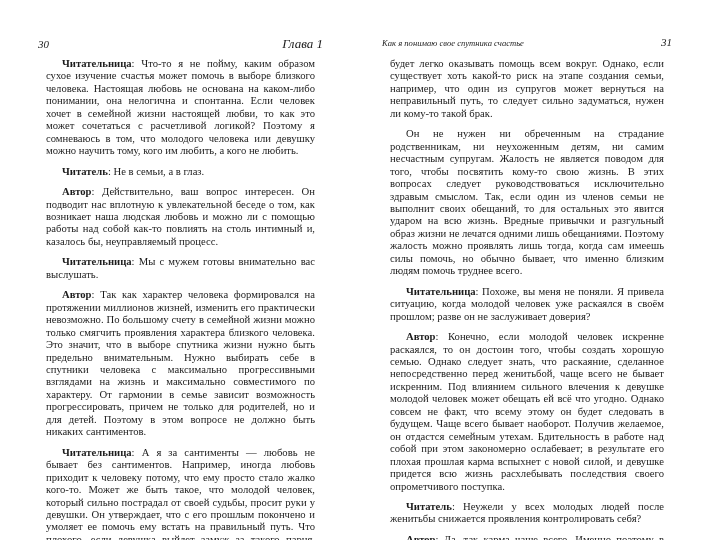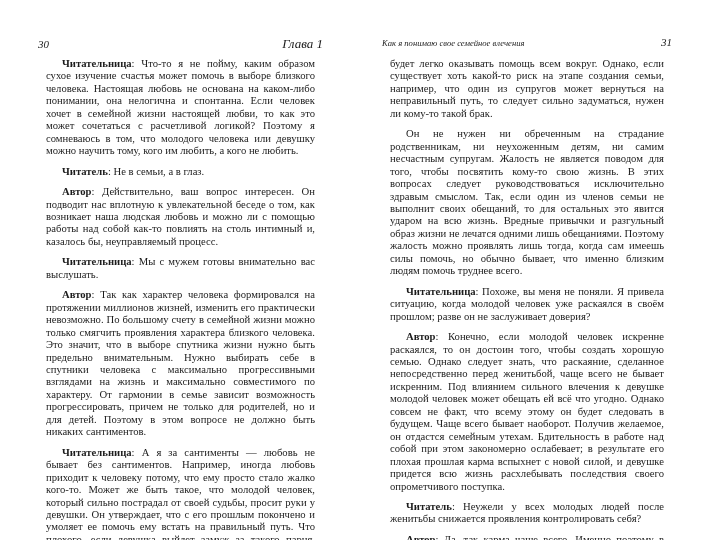--- a/index.html
+++ b/index.html
@@ -33,21 +33,21 @@
         <p><span class="spk">Читатель</span><span>: </span><span>Не в семьи, а в глаз.</span></p>
         <p><span class="spk">Автор</span><span>: </span><span>Действительно, ваш вопрос интересен. Он подводит нас вплотную к увлекательной беседе о том, как возникает наша людская любовь и можно ли с помощью работы над собой как-то повлиять на столь интимный и, казалось бы, неуправляемый процесс.</span></p>
         <p><span class="spk">Читательница</span><span>: </span><span>Мы с мужем готовы внимательно вас выслушать.</span></p>
         <p><span class="spk">Автор</span><span>: </span><span>Так как характер человека формировался на протяжении миллионов жизней, изменить его практически невозможно. По большому счету в семейной жизни можно только смягчить проявления характера близкого человека. Это значит, что в выборе спутника жизни нужно быть предельно внимательным. Нужно выбирать себе в спутники человека с максимально прогрессивными взглядами на жизнь и максимально совместимого по характеру. От гармонии в семье зависит возможность прогрессировать, причем не только для родителей, но и для детей. Поэтому в этом вопросе не должно быть никаких сантиментов.</span></p>
         <p><span class="spk">Читательница</span><span>: </span><span>А я за сантименты — любовь не бывает без сантиментов. Например, иногда любовь приходит к человеку потому, что ему просто стало жалко кого-то. Может же быть такое, что молодой человек, который сильно пострадал от своей судьбы, просит руки у девушки. Он утверждает, что с его прошлым покончено и умоляет ее помочь ему встать на правильный путь. Что плохого, если девушка выйдет замуж за такого парня, раскаявшегося в своей разгульной жизни?</span></p>
         <p><span class="spk">Автор</span><span>: </span><span>При выборе жениха его репутация является важным фактором успеха в совместной жизни. Когда уже будет создана хорошая и крепкая семья, тогда силой её благочестия можно</span></p>
       </div>
   </div>
   <div class="page right">
     <div class="runhead">
-      <span class="title">Как я понимаю свое семейное влечения</span>
+      <span class="title">Как я понимаю свое спутника счастье</span>
       <span class="num">31</span>
     </div>
     <div class="text">
         <p class="cont"><span>будет легко оказывать помощь всем вокруг. Однако, если существует хоть какой-то риск на этапе создания семьи, например, что один из супругов может вернуться на неправильный путь, то следует сильно задуматься, нужен ли кому-то такой брак.</span></p>
         <p><span>Он не нужен ни обреченным на страдание родственникам, ни неухоженным детям, ни самим несчастным супругам. Жалость не является поводом для того, чтобы посвятить кому-то свою жизнь. В этих вопросах следует руководствоваться исключительно здравым смыслом. Так, если один из членов семьи не выполнит своих обещаний, то для остальных это явится ударом на всю жизнь. Вредные привычки и разгульный образ жизни не лечатся одними лишь обещаниями. Поэтому жалость можно проявлять лишь тогда, когда сам имеешь силы помочь, но обычно бывает, что именно близким людям помочь труднее всего.</span></p>
         <p><span class="spk">Читательница</span><span>: </span><span>Похоже, вы меня не поняли. Я привела ситуацию, когда молодой человек уже раскаялся в своём прошлом; разве он не заслуживает доверия?</span></p>
         <p><span class="spk">Автор</span><span>: </span><span>Конечно, если молодой человек искренне раскаялся, то он достоин того, чтобы создать хорошую семью. Однако следует знать, что раскаяние, сделанное непосредственно перед женитьбой, чаще всего не бывает искренним. Под влиянием сильного влечения к девушке молодой человек может обещать ей всё что угодно. Однако совсем не факт, что всему этому он будет следовать в будущем. Чаще всего бывает наоборот. Получив желаемое, он отдастся семейным утехам. Бдительность в работе над собой при этом закономерно ослабевает; в результате его плохая прошлая карма вспыхнет с новой силой, и девушке придется всю жизнь расхлебывать последствия своего опрометчивого поступка.</span></p>
         <p><span class="spk">Читатель</span><span>: </span><span>Неужели у всех молодых людей после женитьбы снижается проявления контролировать себя?</span></p>
         <p><span class="spk">Автор</span><span>: </span><span>Да, так карма чаще всего. Именно поэтому в выборе парня девушка должна руководствоваться не обещаниями, а его реальными прошлыми поступками и его репутацией в обществе. Лучше, чем раньше, после женитьбы он не станет.</span></p>
         <p><span class="spk">Читательница</span><span>: </span><span>Вновь призываю вас проанализировать тот факт, что сердцу не прикажешь, кого любить, а кого не любить. Поэтому, как мне кажется, нет смысла рассуждать о том, чем</span></p>

